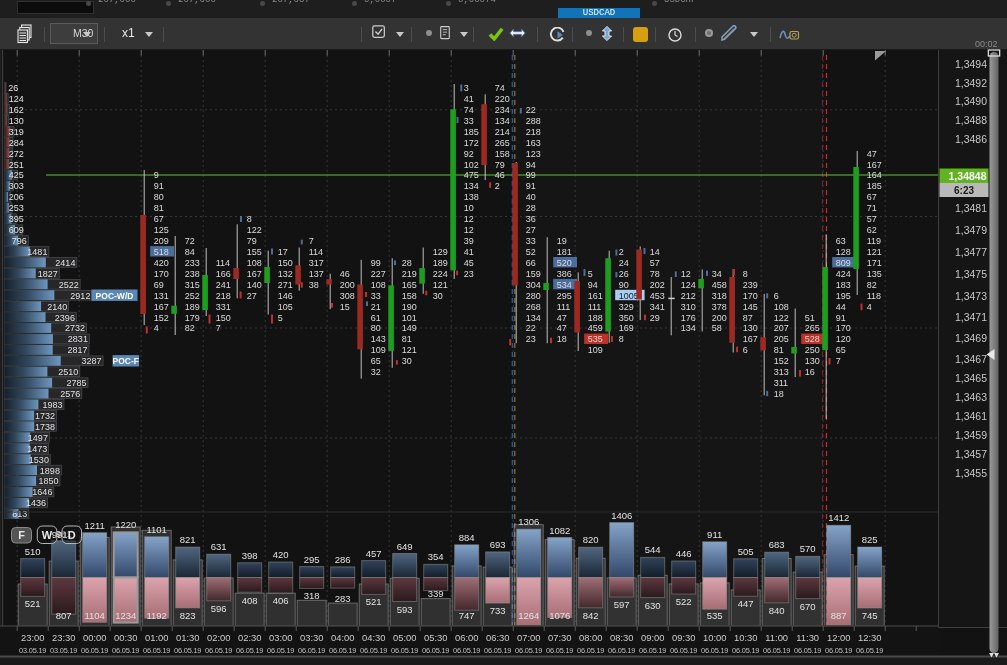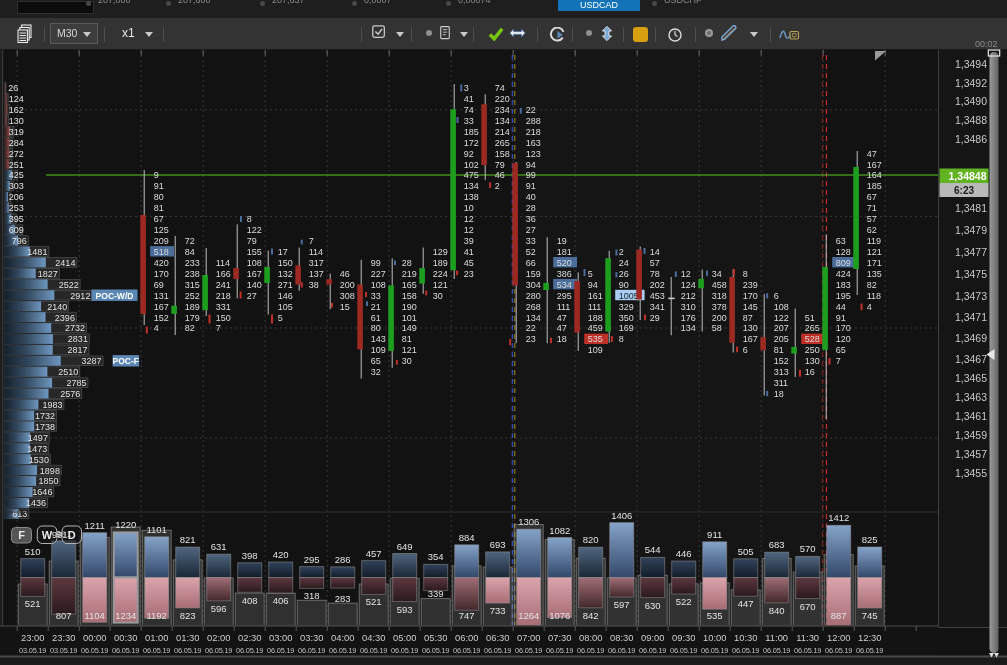--- a/index.html
+++ b/index.html
@@ -1,27 +1,27 @@
 <!DOCTYPE html>
 <html><head><meta charset="utf-8"><style>
 * { margin:0; padding:0; box-sizing:border-box; }
 html,body { width:1007px; height:665px; background:#141414; overflow:hidden;
   font-family:"Liberation Sans",sans-serif; }
-#tabs { position:absolute; left:0; top:0; width:1007px; height:18px; background:#1e1e1e; }
-#tabs .blue { position:absolute; left:558px; top:0; width:82px; height:11px; background:#1273b8;
+#tabs { position:absolute; left:0; top:0; width:1007px; height:18px; background:#1e1e1e;font-family:Liberation Mono, monospace; }
+#tabs .blue { position:absolute; left:558px; top:8px; width:82px; height:11px; background:#1273b8;
   color:#fff; font-size:9px; text-align:center; line-height:10px; }
 #tabs .box { position:absolute; left:17px; top:1px; width:77px; height:13px; background:#0c0c0c;
   border:1px solid #2f2f2f; }
 #tabs .t { position:absolute; top:-5px; color:#8a8a8a; font-size:9px; }
 #tabs .c { position:absolute; top:1px; width:5px; height:5px; border-radius:50%; background:#484848; }
 #tb { position:absolute; left:0; top:18px; width:1007px; height:32px; background:#333333;
   border-bottom:1px solid #1a1a1a; }
 .sep { position:absolute; top:9px; width:1px; height:15px; background:#4d4d4d; }
 .drop { position:absolute; top:5px; height:21px; background:#3d3d3d; border:1px solid #5a5a5a;
-  color:#d6d6d6; font-size:10.5px; line-height:19px; padding-left:6px; }
+  color:#d6d6d6; font-size:10.5px; line-height:19px; padding-left:22px; }
 .arr { position:absolute; width:0; height:0; border-left:4.5px solid transparent;
   border-right:4.5px solid transparent; border-top:5px solid #c9c9c9; }
 .ic { position:absolute; top:6px; }
 svg { position:absolute; left:0; top:0; }
 text { font-family:"Liberation Sans",sans-serif; }
 .cn { font-size:9px; }
 .pn { fill:#e2e2e2; }
 .vn { font-size:9.5px; fill:#e2e2e2; }
 .poc { font-size:8.5px; font-weight:bold; fill:#fff; }
 .fwd { font-size:11px; font-weight:bold; fill:#e8e8e8; }

